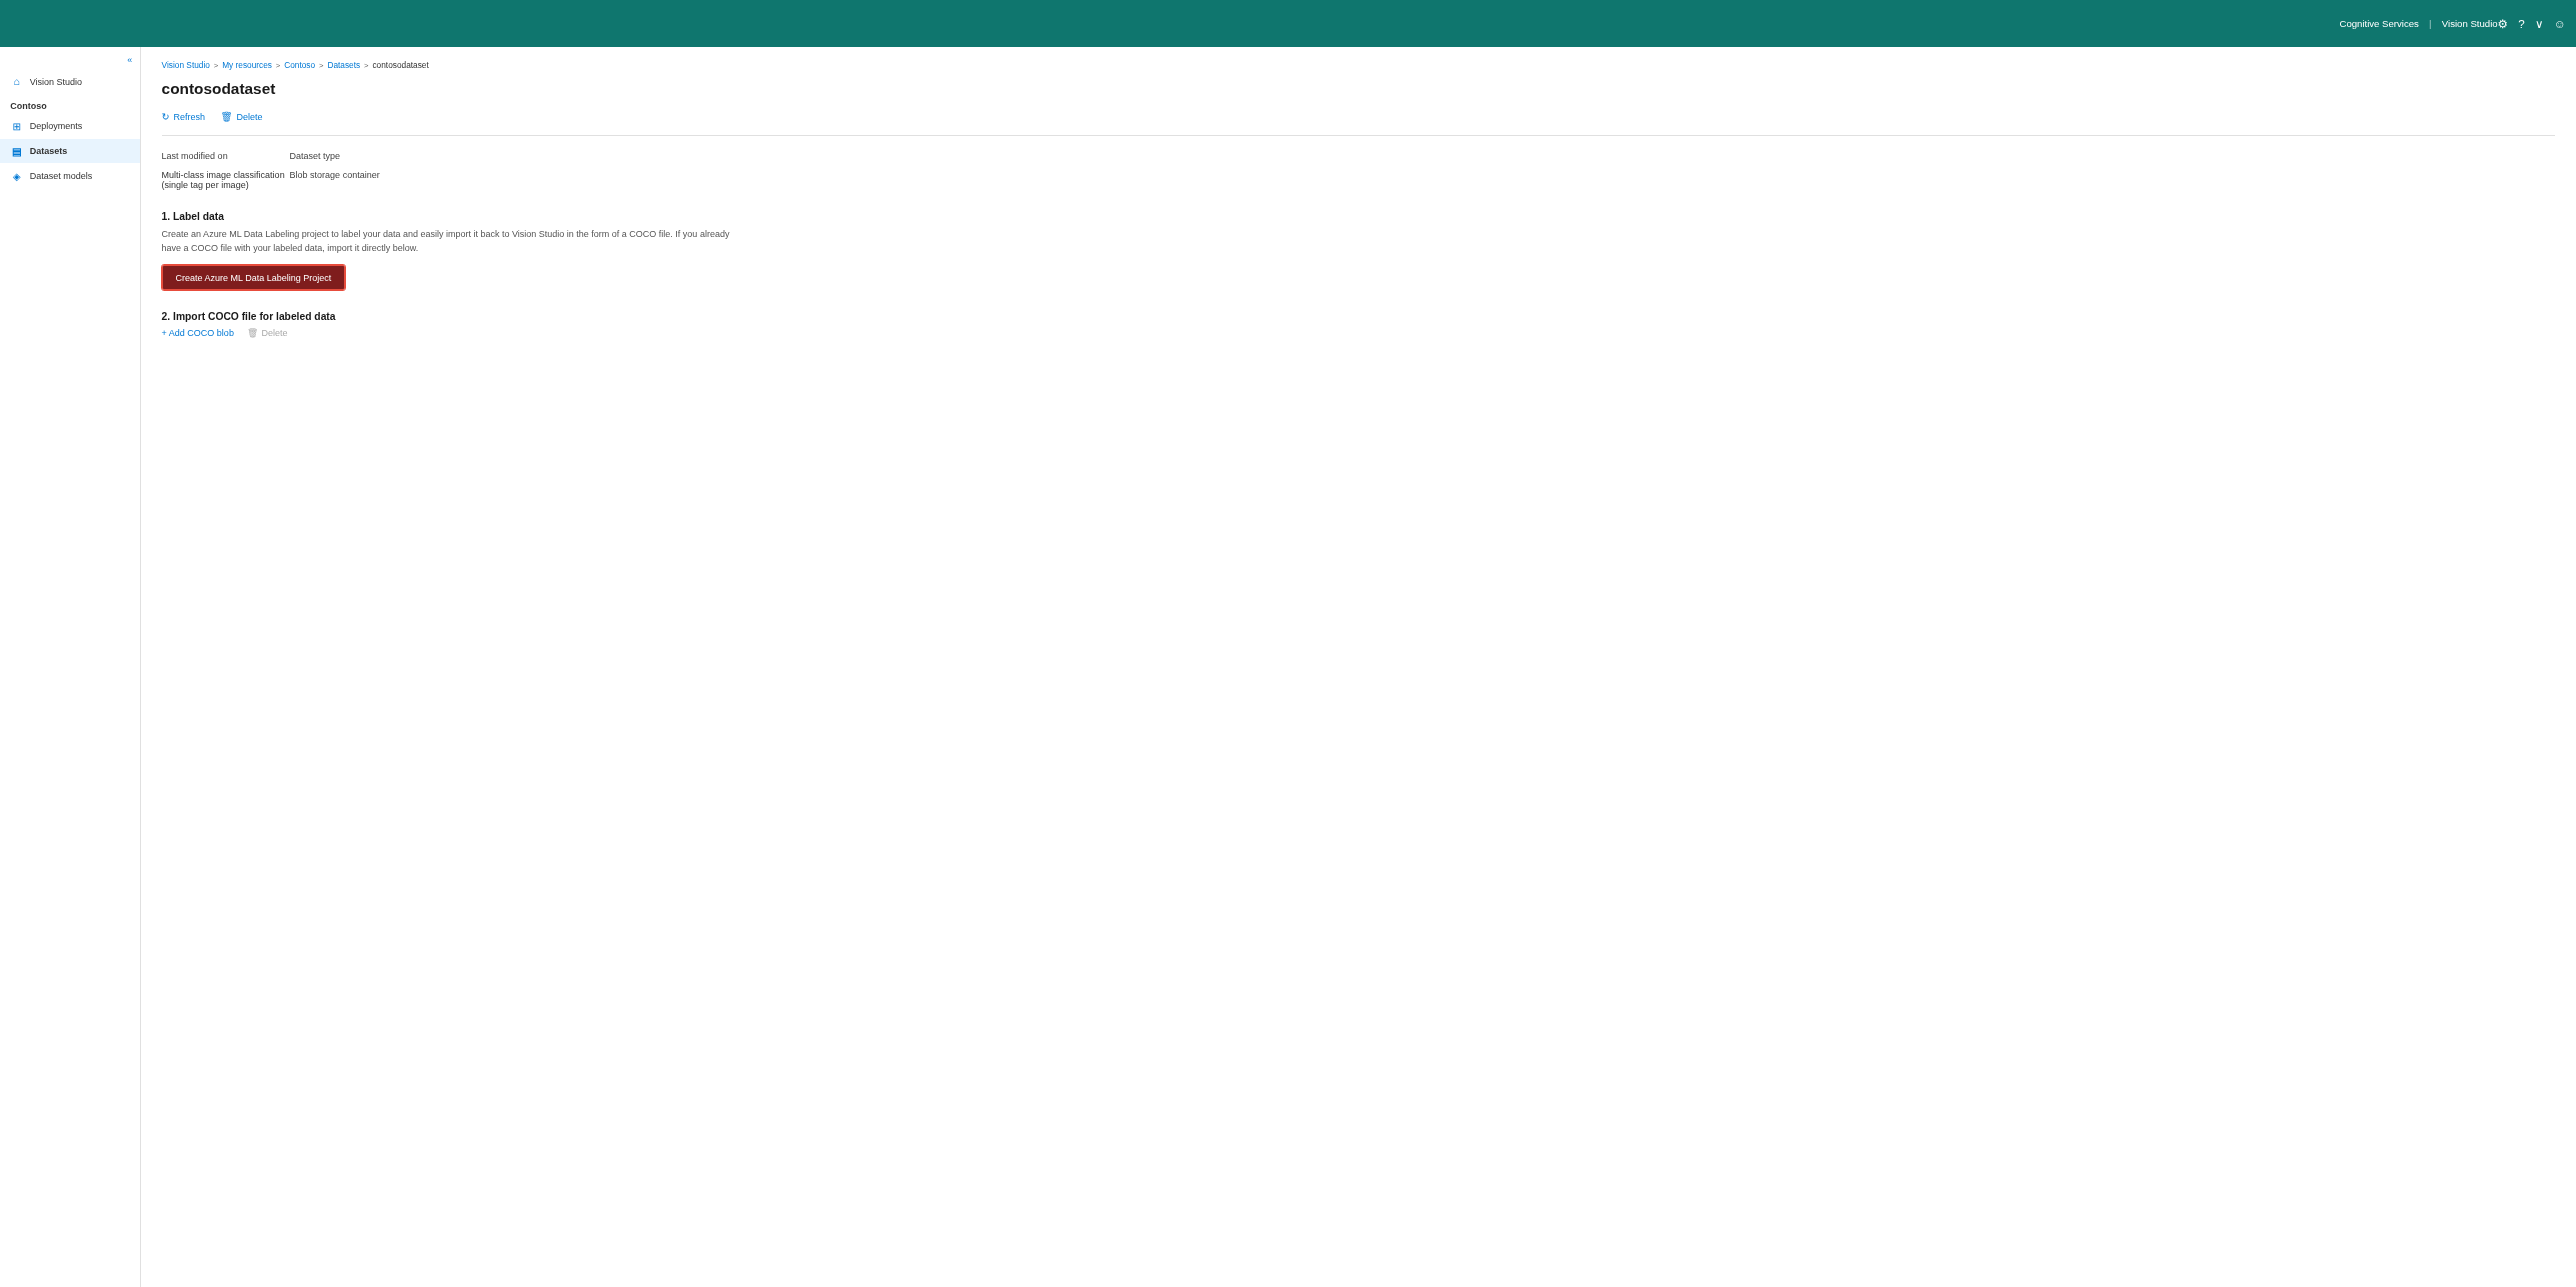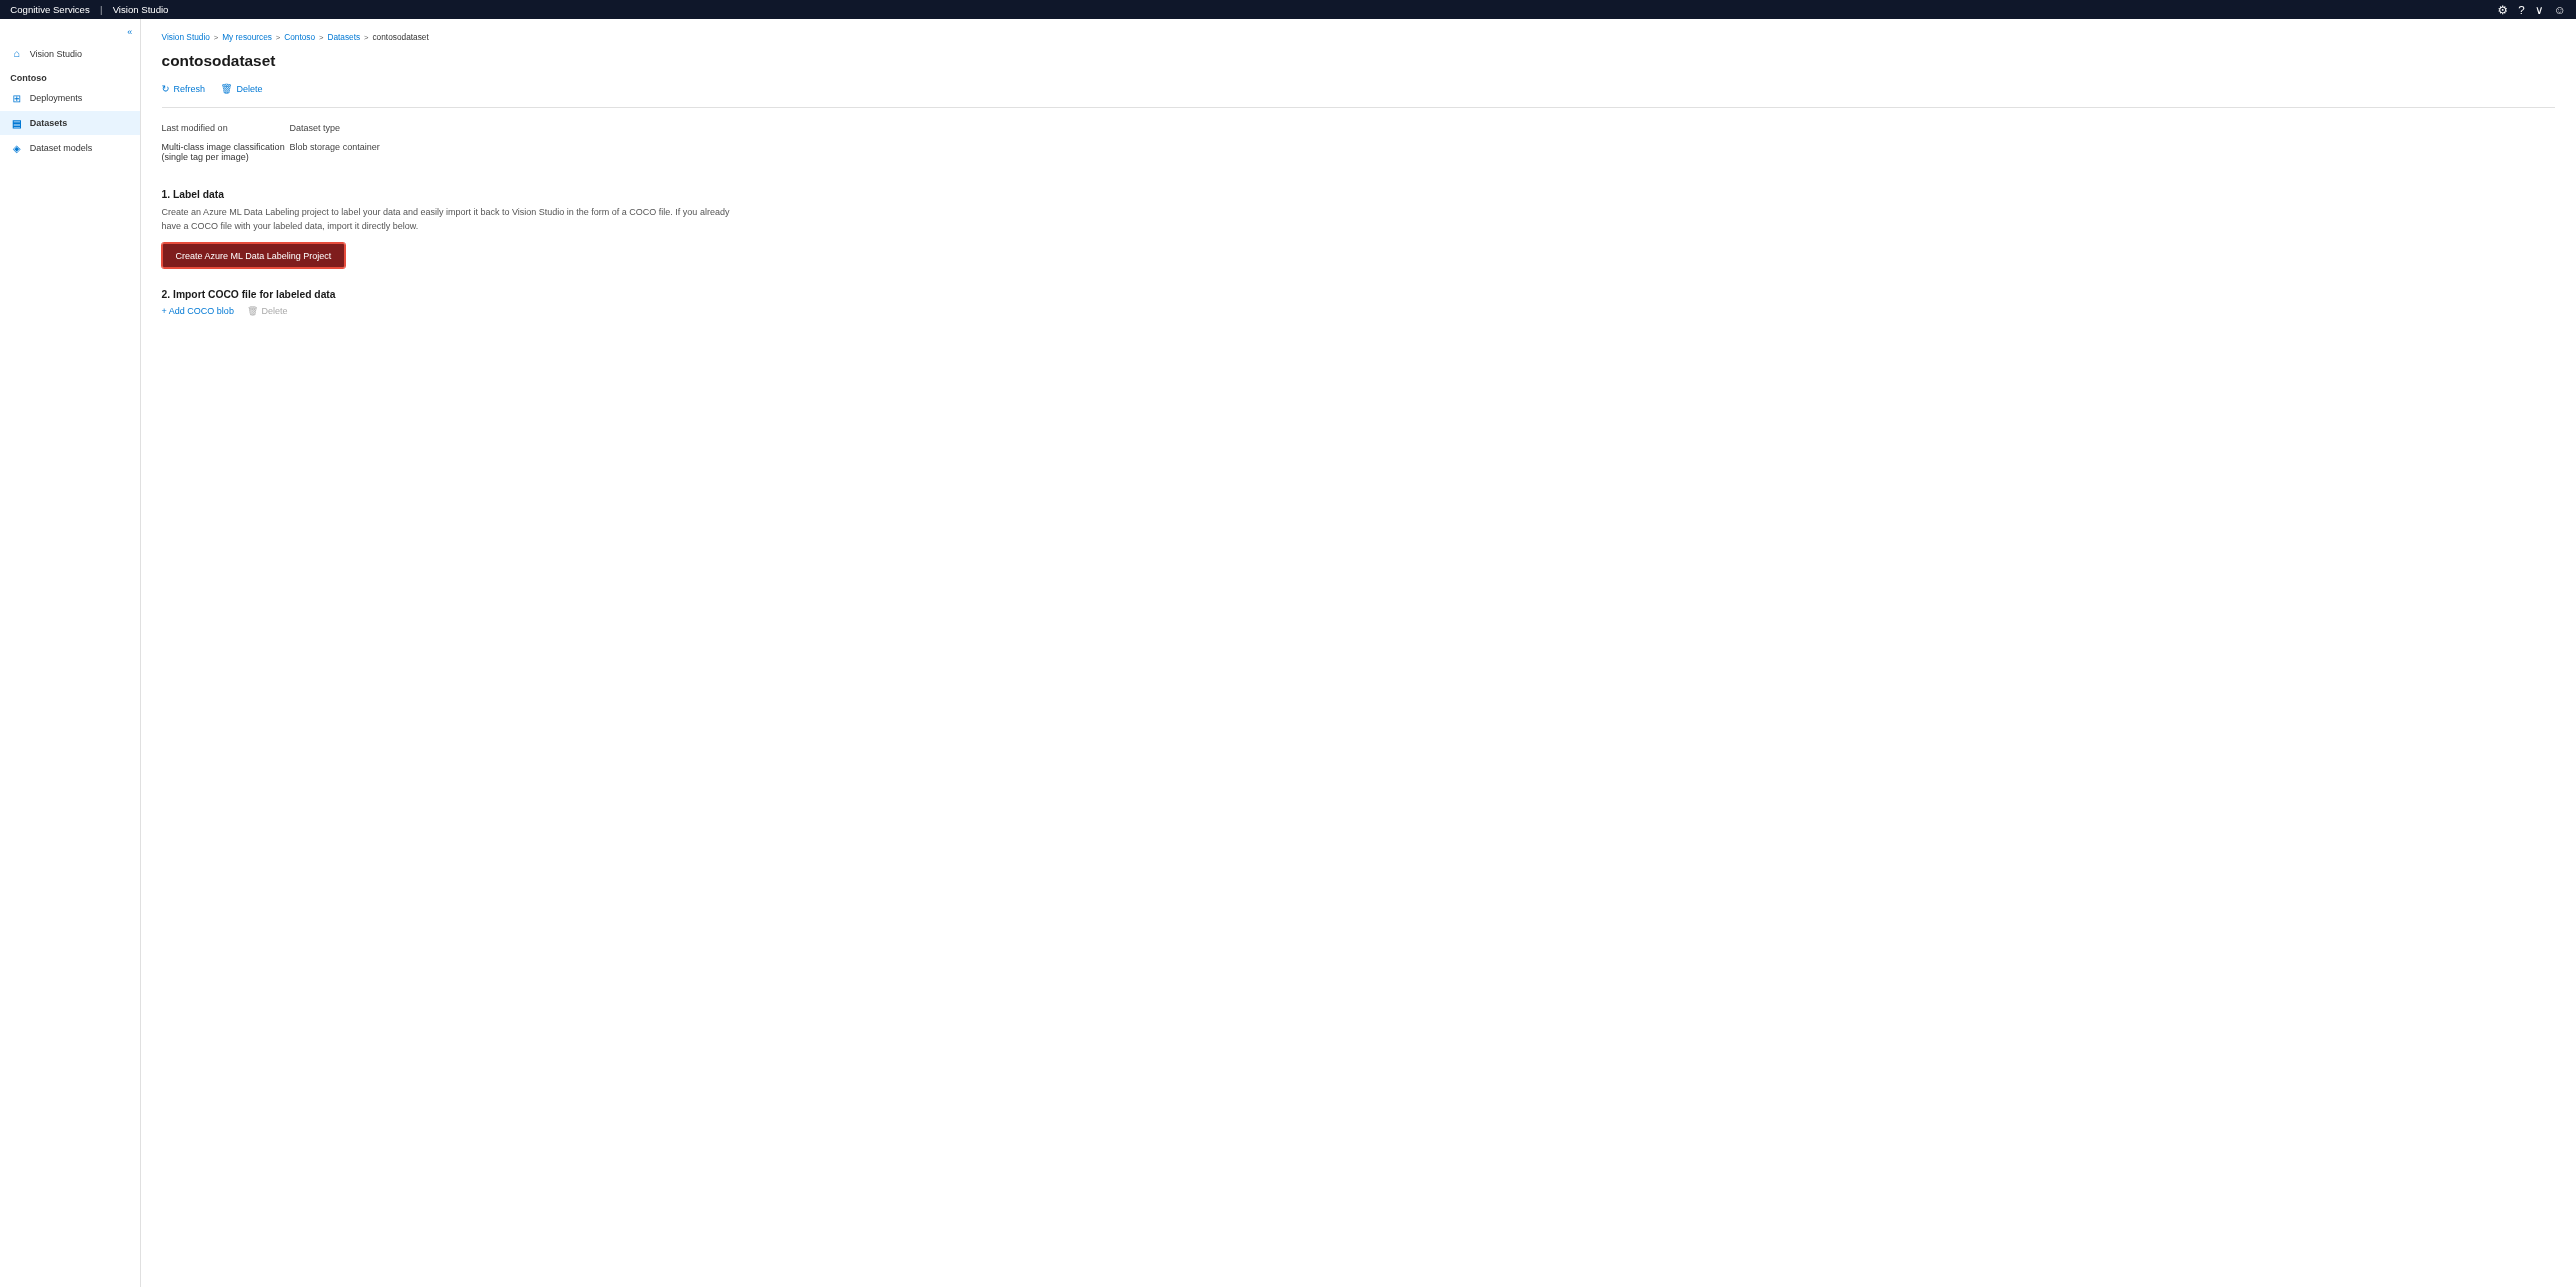--- a/index.html
+++ b/index.html
@@ -1,27 +1,27 @@
 <!DOCTYPE html>
 <html style="font-size:10.3px"><head>
   <meta charset="utf-8">
   <style>
     * { box-sizing: border-box; margin: 0; padding: 0; }
     body { font-family: 'Segoe UI', Arial, sans-serif; font-size: 9px; color: #333; background: #fff; display: flex; flex-direction: column; height: 100vh; }
 
     
     .top-bar {
-      background: #0f172a;
+      background: #0f766e;
       color: #fff;
-      height: 19px;
+      height: 47px;
       display: flex;
       align-items: center;
       padding: 0 10.3px;
       flex-shrink: 0;
-      justify-content: space-between;
+      justify-content: flex-end;
     }
     .top-bar-left {
       display: flex;
       align-items: center;
       gap: 5.1px;
       font-size: 9.6px;
       font-weight: 400;
     }
     .top-bar-separator {
       color: rgba(255,255,255,0.6);
@@ -150,21 +150,21 @@
     }
     .toolbar-btn .btn-icon {
       font-size: 9.6px;
     }
 
     
     .info-grid {
       display: grid;
       grid-template-columns: 128px auto;
       gap: 5.1px 0;
-      margin-bottom: 25px;
+      margin-bottom: 19px;
     }
     .info-label {
       color: #444;
       font-size: 9px;
       font-weight: 400;
       padding: 1.9px 0;
     }
     .info-value {
       color: #333;
       font-size: 9px;

